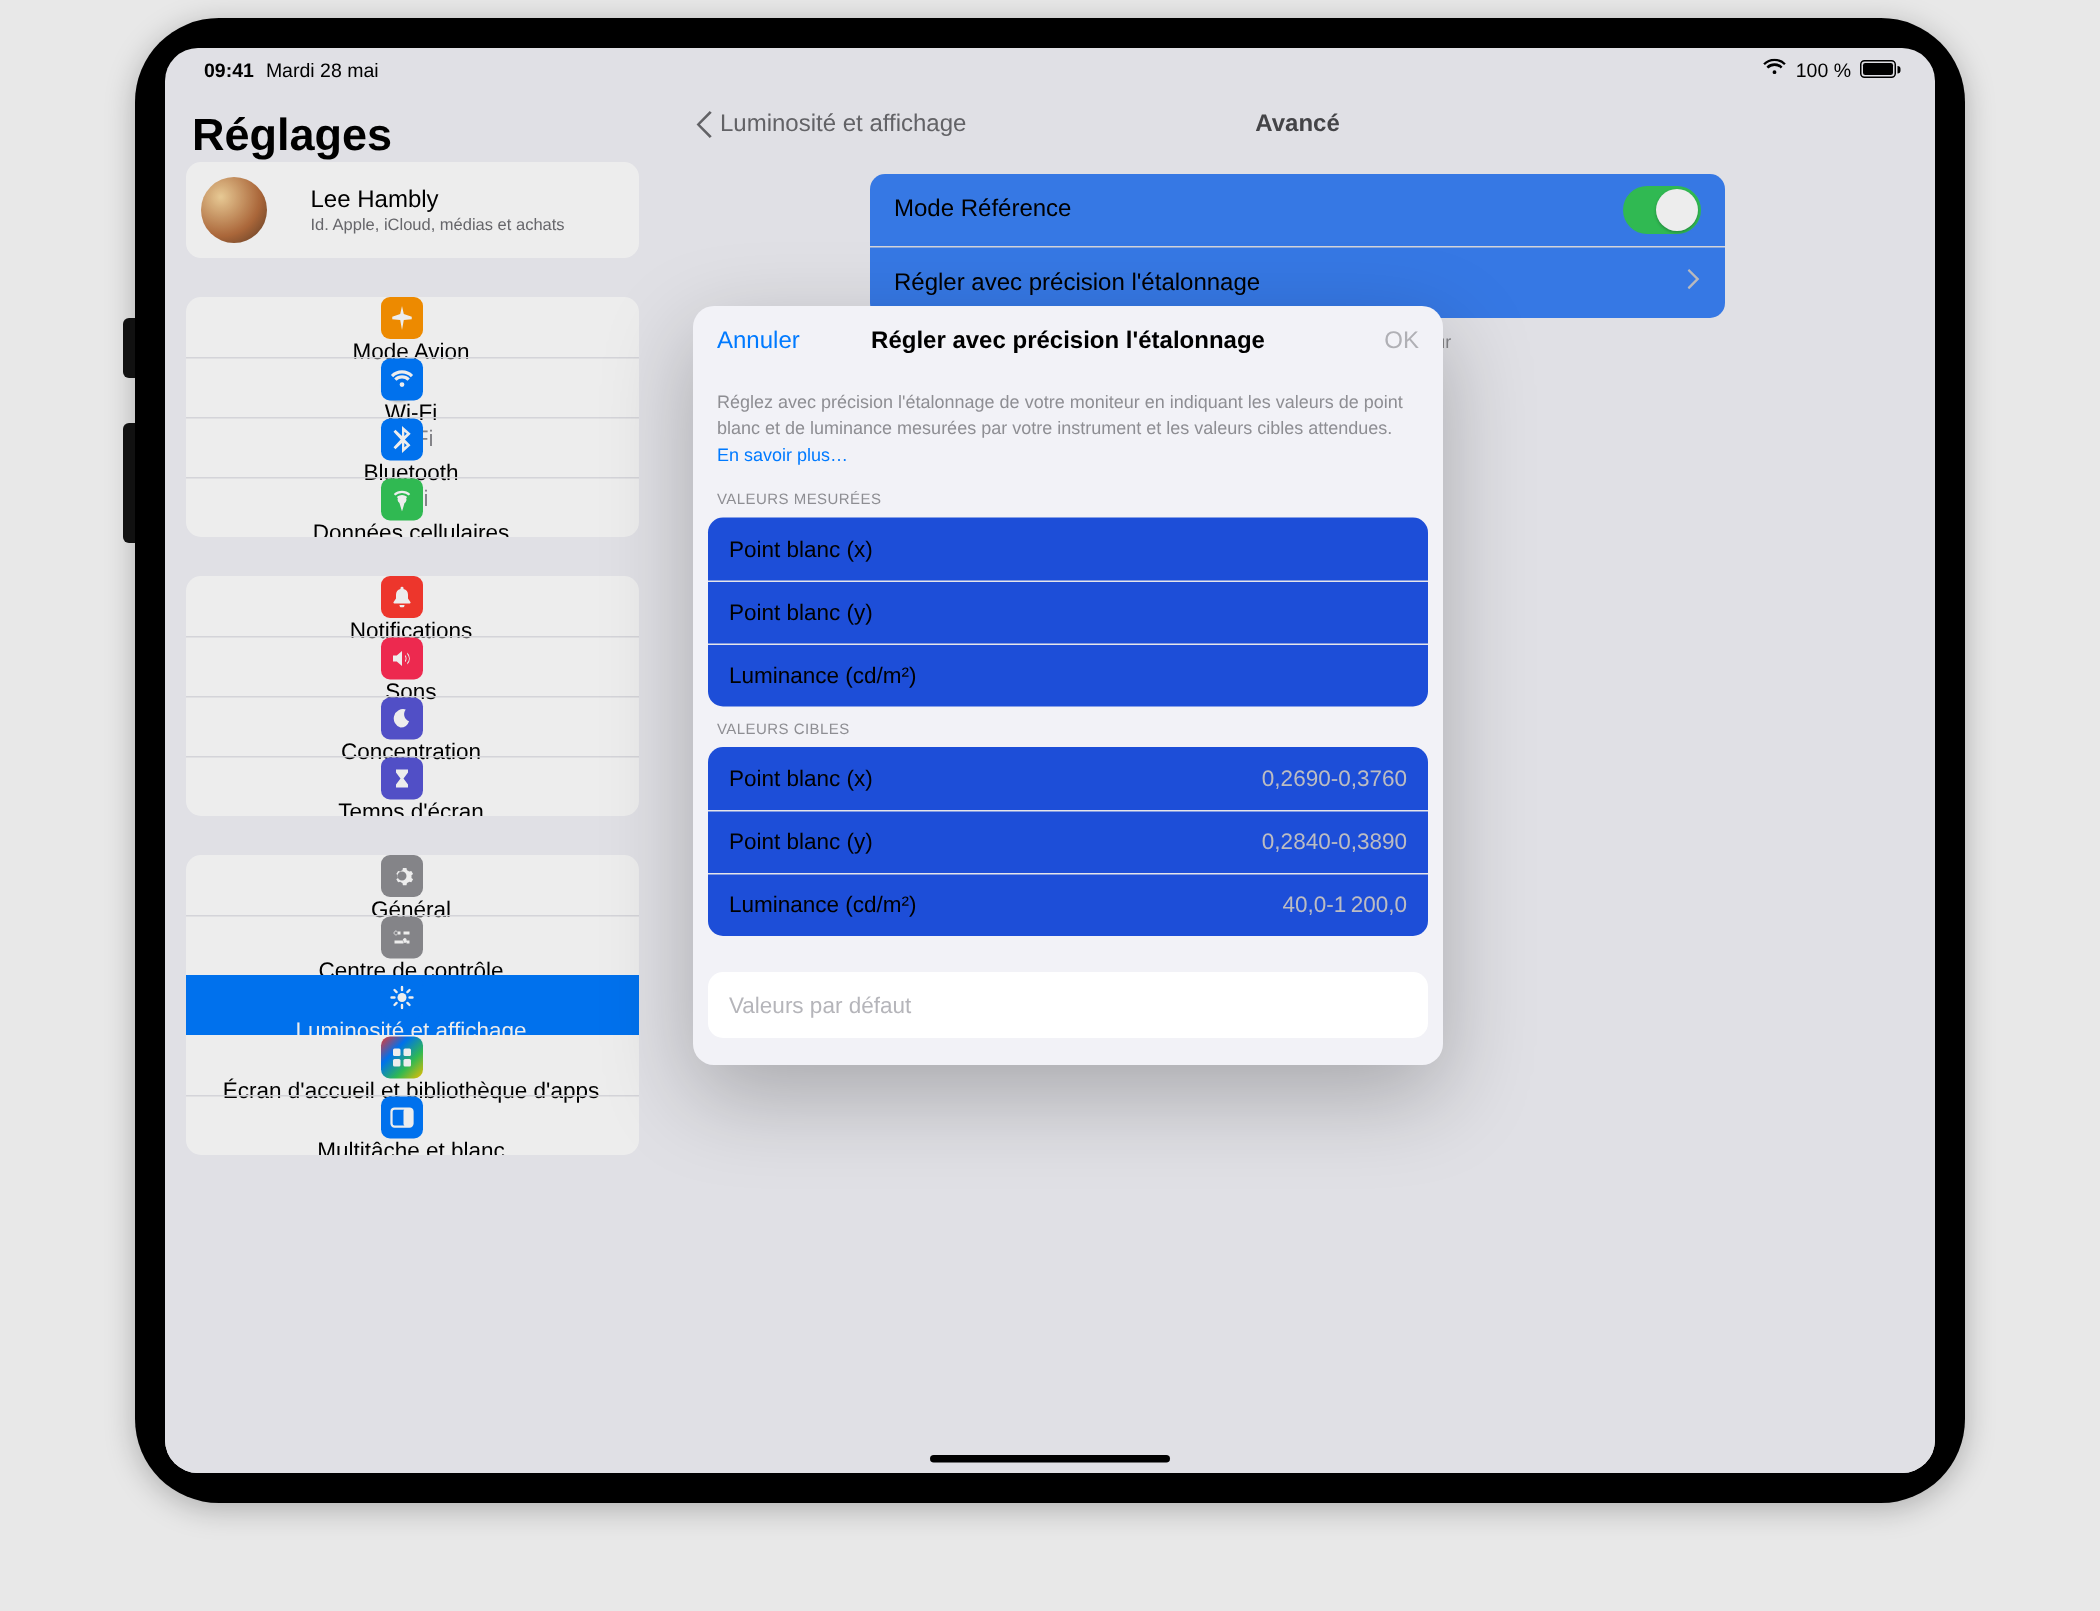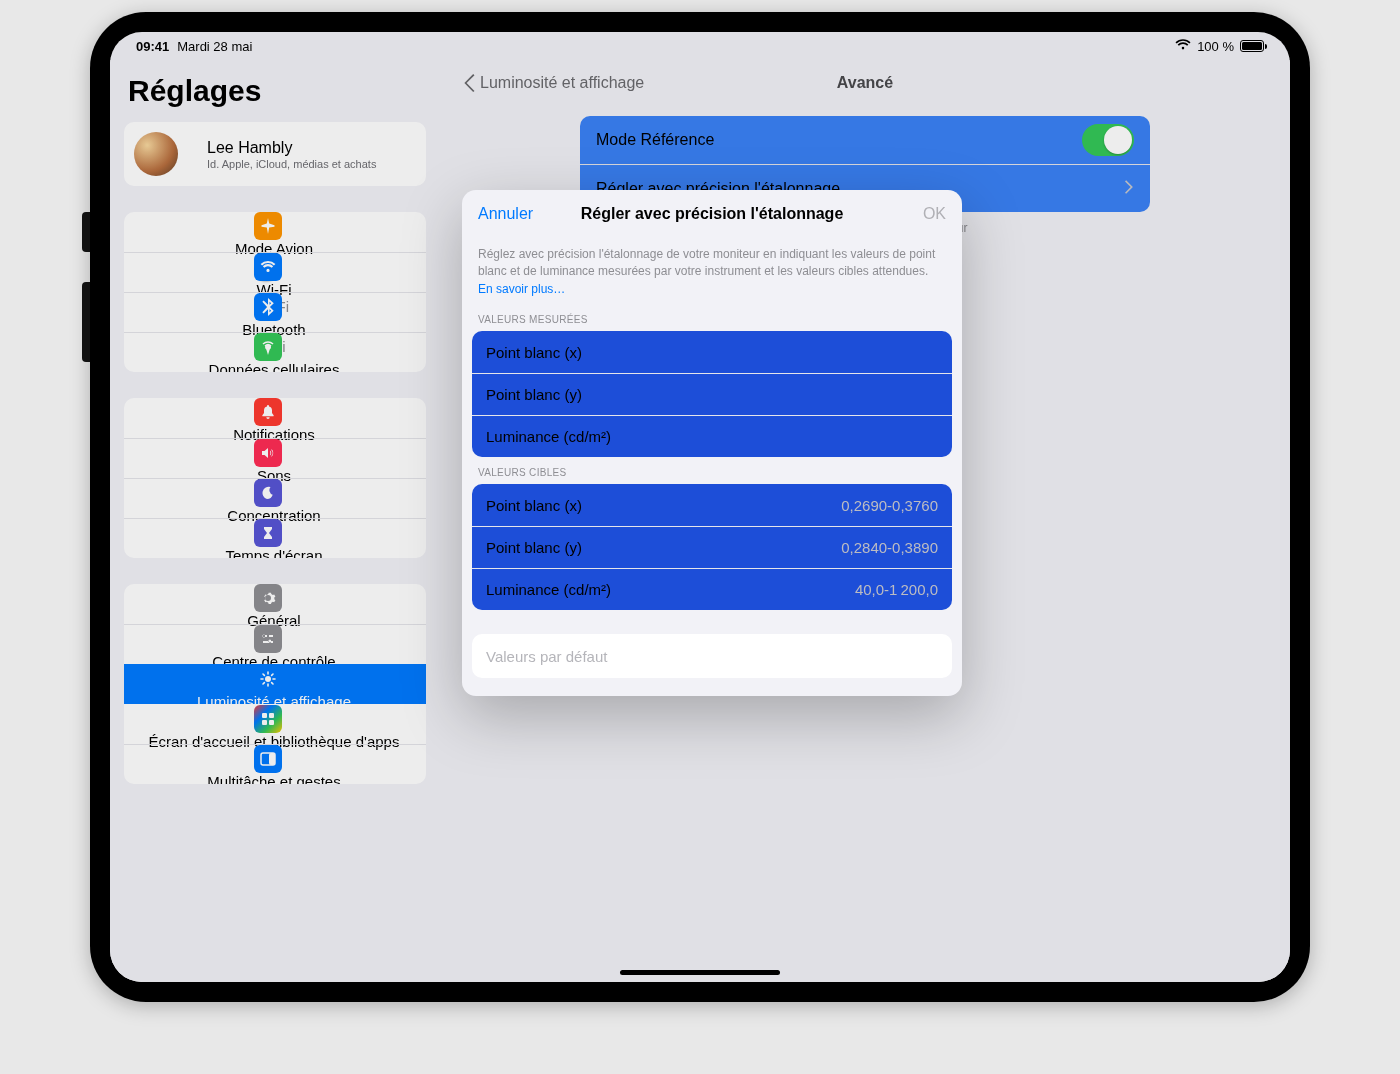--- a/index.html
+++ b/index.html
@@ -19,21 +19,21 @@
   }
   .device::before {
     content: ""; position: absolute; left: -8px; top: 200px;
     width: 8px; height: 40px; background: #111; border-radius: 4px 0 0 4px;
   }
   .device::after {
     content: ""; position: absolute; left: -8px; top: 270px;
     width: 8px; height: 80px; background: #111; border-radius: 4px 0 0 4px;
   }
   .screen {
-    width: 100%; height: 100%; border-radius: 32px;
+    width: 100%; height: 100%; border-radius: 22px;
     background: #f2f2f7; overflow: hidden; position: relative;
   }
   .dim-overlay {
     position: absolute; inset: 0; background: rgba(0,0,0,.07);
     pointer-events: none; z-index: 5;
   }
   
   .status-bar {
     display: flex; align-items: center; justify-content: space-between;
     height: 28px; padding: 0 26px; font-size: 13px; font-weight: 500;
@@ -52,21 +52,21 @@
     width: 2.5px; height: 5px; background: #000; border-radius: 0 2px 2px 0;
   }
   .battery-fill { position: absolute; inset: 1.2px; background: #000; border-radius: 1.5px; }
   .wifi-icon svg { width: 16px; height: 12px; }
   
   .content { display: flex; height: calc(100% - 28px); }
   .sidebar {
     width: 330px; background: #f2f2f7;
     padding: 10px 14px 0 14px; overflow: hidden;
   }
-  .sidebar h1 { font-size: 30px; font-weight: 700; margin: 4px 0 14px 4px; }
+  .sidebar h1 { font-size: 30px; font-weight: 700; margin: 4px 0 0 4px; }
   .account-card {
     background: #fff; border-radius: 10px; padding: 10px 10px;
     display: flex; align-items: center; gap: 29px; margin-bottom: 26px;
   }
   .avatar {
     width: 44px; height: 44px; border-radius: 50%;
     background: radial-gradient(circle at 30% 30%, #f9d9a0, #b86f3f 60%, #5b3b24);
   }
   .account-text .name { font-size: 16px; font-weight: 500; }
   .account-text .sub { font-size: 11px; color: #6e6e73; margin-top: 1px; }
@@ -125,21 +125,21 @@
     content: ""; position: absolute; top: 2px; right: 2px; width: 28px; height: 28px;
     background: #fff; border-radius: 50%; box-shadow: 0 1px 2px rgba(0,0,0,.25);
   }
   .chevron { color: #c7c7cc; }
   .detail-footer {
     font-size: 12px; color: #8e8e93; padding: 8px 16px 0; line-height: 1.4;
   }
   
   .modal {
     position: absolute; z-index: 10;
-    left: 352px; top: 158px;
+    left: 352px; top: 172px;
     width: 500px; background: #f2f2f7;
     border-radius: 14px; box-shadow: 0 20px 60px rgba(0,0,0,.25);
     overflow: hidden; font-size: 15px;
   }
   .modal-header {
     height: 48px; display: flex; align-items: center;
     justify-content: space-between; padding: 0 16px;
   }
   .modal-header .cancel { color: #007aff; font-size: 16px; }
   .modal-header .ok { color: #b0b0b5; font-size: 16px; }
@@ -328,21 +328,21 @@
             </span>
             <span class="label">Écran d'accueil et bibliothèque d'apps</span>
           </div>
           <div class="row">
             <span class="icon-box c-blue">
               <svg width="16" height="14" viewBox="0 0 16 14">
                   <rect x="1" y="1" width="14" height="12" rx="2" fill="none" stroke="#fff" stroke-width="1.5"></rect>
                   <rect x="9" y="1" width="6" height="12" rx="2" fill="#fff"></rect>
                 </svg>
             </span>
-            <span class="label">Multitâche et gestes</span>
+            <span class="label">Multitâche et blanc</span>
           </div>
         </div>
       </aside>
 
       <section class="detail">
         <div class="nav-bar">
           <div class="back-btn">
             <svg width="12" height="18" viewBox="0 0 10 16">
                 <path fill="#6a6a6e" d="M9 1L2 8l7 7-1.2 1L0 8l7.8-8z"></path>
               </svg>

